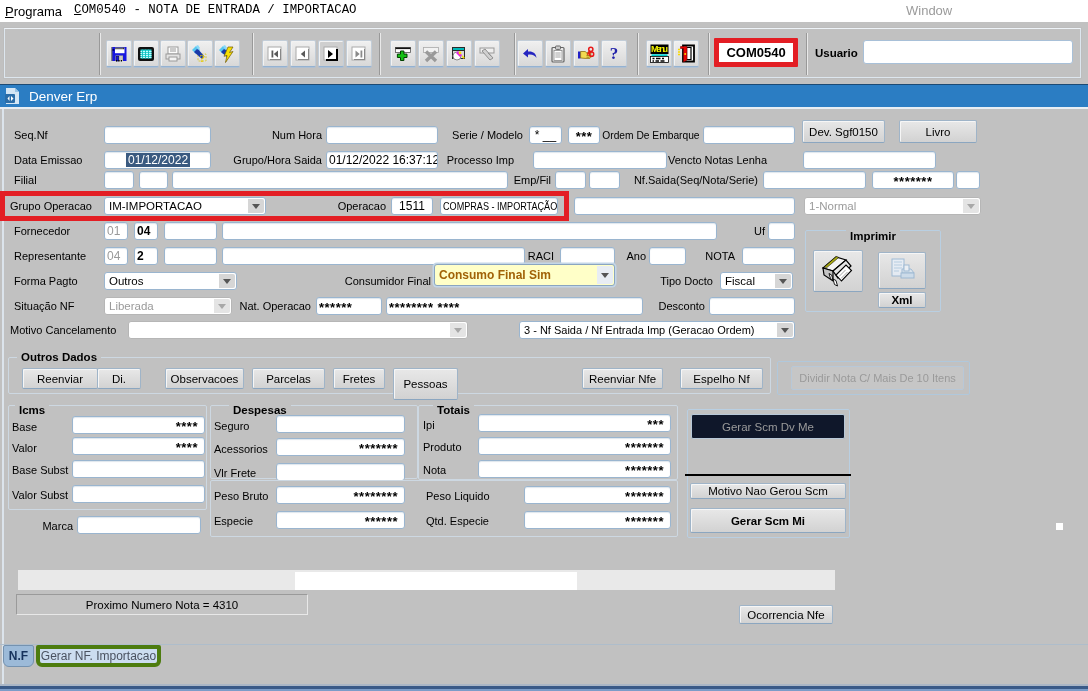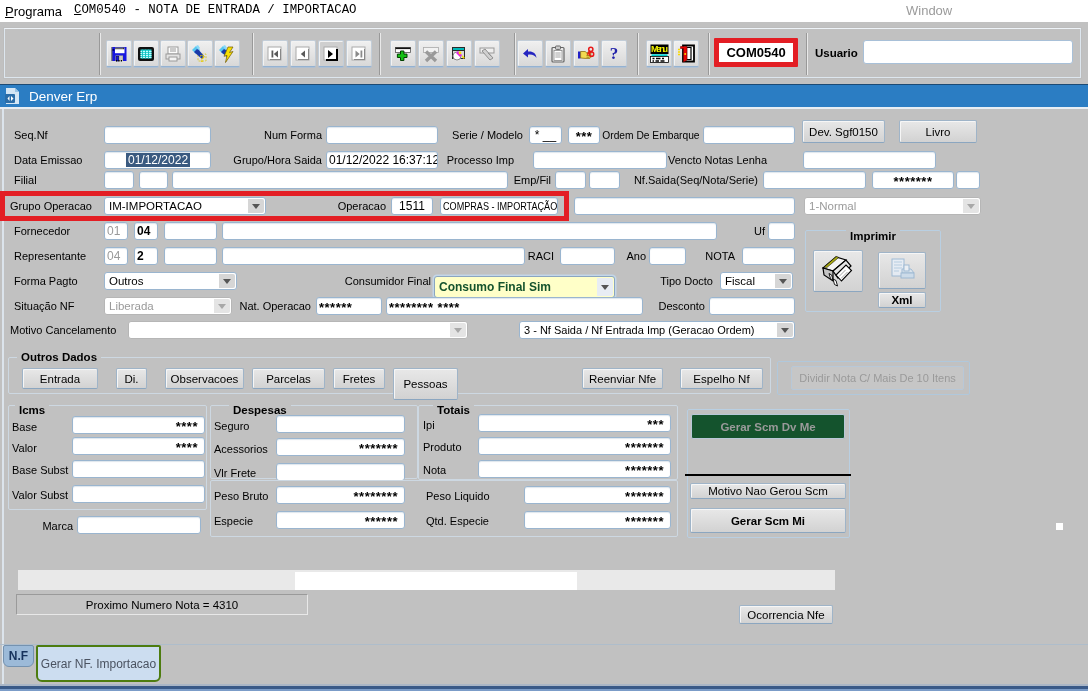--- a/index.html
+++ b/index.html
@@ -207,21 +207,21 @@
       <path d="M4.5 8L2.5 10.5L4.5 13z" fill="#fff"></path>
       <path d="M6 8l2.5 2.5L6 13z" fill="#fff"></path>
     </svg></div>
 <div class="abs" style="left:29px;top:89px;font-size:13.5px;color:#fff">Denver Erp</div>
 
 <div class="abs" style="left:0;top:109px;width:1088px;height:575px;background:#c1c1c1"></div>
 <div class="abs" style="left:2px;top:109px;width:2px;height:575px;background:#dce4ec"></div>
 
 <div class="lbl" style="left:14px;top:129px">Seq.Nf</div>
 <div class="in" style="left:104px;top:126px;width:107px"></div>
-<div class="lbl" style="right:766px;top:129px">Num Forma</div>
+<div class="lbl" style="right:766px;top:129px">Num Hora</div>
 <div class="in" style="left:326px;top:126px;width:112px"></div>
 <div class="lbl" style="right:565px;top:129px">Serie / Modelo</div>
 <div class="in center" style="left:529px;top:126px;width:33px">*&nbsp;__</div>
 <div class="in center ast" style="left:568px;top:126px;width:32px">***</div>
 <div class="lbl" style="right:388px;top:129px"><span style="display:inline-block;transform:scaleX(0.93);transform-origin:100% 50%">Ordem De Embarque</span></div>
 <div class="in" style="left:703px;top:126px;width:92px"></div>
 <div class="btn" style="left:802px;top:120px;width:83px;height:23px">Dev. Sgf0150</div>
 <div class="btn" style="left:899px;top:120px;width:78px;height:23px">Livro</div>
 
 <div class="lbl" style="left:14px;top:154px">Data Emissao</div>
@@ -272,21 +272,21 @@
 <div class="lbl" style="right:534px;top:250px">RACI</div>
 <div class="in" style="left:560px;top:247px;width:55px"></div>
 <div class="lbl" style="right:442px;top:250px">Ano</div>
 <div class="in" style="left:649px;top:247px;width:37px"></div>
 <div class="lbl" style="right:353px;top:250px">NOTA</div>
 <div class="in" style="left:742px;top:247px;width:53px"></div>
 
 <div class="lbl" style="left:14px;top:275px">Forma Pagto</div>
 <div class="combo" style="left:104px;top:272px;width:133px">Outros<span class="arr"></span></div>
 <div class="lbl" style="right:657px;top:275px">Consumidor Final</div>
-<div class="combo" style="left:434px;top:276px;width:181px;height:22px;line-height:20px;background:#ffffc8;font-weight:bold;font-size:12px;color:#14532d;border-color:#8aa5c0;box-shadow:0 0 0 1.5px #c3d6e8">Consumo Final Sim<span class="arr" style="background:#e8edf4"></span></div>
+<div class="combo" style="left:434px;top:264px;width:181px;height:22px;line-height:20px;background:#ffffc8;font-weight:bold;font-size:12px;color:#a16207;border-color:#8aa5c0;box-shadow:0 0 0 1.5px #c3d6e8">Consumo Final Sim<span class="arr" style="background:#e8edf4"></span></div>
 <div class="lbl" style="right:375px;top:275px">Tipo Docto</div>
 <div class="combo" style="left:720px;top:272px;width:73px">Fiscal<span class="arr"></span></div>
 
 <div class="lbl" style="left:14px;top:300px">Situação NF</div>
 <div class="combo" style="left:104px;top:297px;width:128px;color:#9a9a9a;border-color:#b6b6b6">Liberada<span class="arr" style="background:#e4e4e4">
       <i style="border-left:4px solid transparent;border-right:4px solid transparent;border-top:5px solid #a8a8a8"></i>
     </span></div>
 <div class="lbl" style="right:777px;top:300px">Nat. Operacao</div>
 <div class="in ast" style="left:316px;top:297px;width:66px">******</div>
 <div class="in ast" style="left:386px;top:297px;width:257px">******** ****</div>
@@ -323,22 +323,22 @@
       <path d="M14 12h9l3 4h-12z" fill="#d8e6f2" stroke="#8aaed0"></path>
       <rect x="13" y="16" width="13" height="5" fill="#c8dcee" stroke="#8aaed0"></rect>
       <rect x="16" y="8" width="5" height="6" fill="#eef4fa" stroke="#8aaed0"></rect>
     </svg>
   </div>
 <div class="btn" style="left:878px;top:292px;width:48px;height:16px;font-weight:bold">Xml</div>
 
 <div class="gb" style="left:8px;top:357px;width:763px;height:37px;border-color:#cdd8e2">
     <span>Outros Dados</span>
   </div>
-<div class="btn" style="left:22px;top:368px;width:76px;height:21px">Entrada</div>
-<div class="btn" style="left:116px;top:368px;width:31px;height:21px">Di.</div>
+<div class="btn" style="left:22px;top:368px;width:76px;height:21px">Reenviar</div>
+<div class="btn" style="left:97px;top:368px;width:44px;height:21px">Di.</div>
 <div class="btn" style="left:165px;top:368px;width:79px;height:21px">Observacoes</div>
 <div class="btn" style="left:252px;top:368px;width:73px;height:21px">Parcelas</div>
 <div class="btn" style="left:333px;top:368px;width:52px;height:21px">Fretes</div>
 <div class="btn" style="left:393px;top:368px;width:65px;height:32px">Pessoas</div>
 <div class="btn" style="left:582px;top:368px;width:81px;height:21px">Reenviar Nfe</div>
 <div class="btn" style="left:680px;top:368px;width:83px;height:21px">Espelho Nf</div>
 <div class="abs" style="left:777px;top:361px;width:193px;height:34px;border:1px solid #b0c8dc;border-radius:2px"></div>
 <div class="btn" style="left:791px;top:366px;width:173px;height:24px;color:#9a9a9a;background:#c6c6c6;box-shadow:none;border-color:#b8c8d8;font-size:11px">Dividir Nota C/ Mais De 10 Itens</div>
 
 <div class="gb" style="left:8px;top:405px;width:199px;height:105px;border-color:#cdd8e2">
@@ -379,31 +379,31 @@
 <div class="lbl" style="left:214px;top:490px">Peso Bruto</div>
 <div class="in right ast" style="left:276px;top:486px;width:129px">********</div>
 <div class="lbl" style="left:214px;top:515px">Especie</div>
 <div class="in right ast" style="left:276px;top:511px;width:129px">******</div>
 <div class="lbl" style="left:426px;top:490px">Peso Liquido</div>
 <div class="in right ast" style="left:524px;top:486px;width:147px">*******</div>
 <div class="lbl" style="left:426px;top:515px">Qtd. Especie</div>
 <div class="in right ast" style="left:524px;top:511px;width:147px">*******</div>
 
 <div class="abs" style="left:687px;top:409px;width:163px;height:129px;border:1px solid #b9cfe2;border-radius:2px"></div>
-<div class="btn" style="left:691px;top:414px;width:154px;height:25px;color:#9a9a9a;font-weight:bold;background:#14532d;box-shadow:none;border-color:#b8c8d8">Gerar Scm Dv Me</div>
+<div class="btn" style="left:691px;top:414px;width:154px;height:25px;color:#9a9a9a;font-weight:normal;background:#0f172a;box-shadow:none;border-color:#b8c8d8">Gerar Scm Dv Me</div>
 <div class="abs" style="left:685px;top:474px;width:166px;height:2px;background:#000"></div>
 <div class="btn" style="left:690px;top:483px;width:156px;height:16px;font-weight:normal">Motivo Nao Gerou Scm</div>
 <div class="btn" style="left:690px;top:508px;width:156px;height:25px;font-weight:bold">Gerar Scm Mi</div>
 
 <div class="abs" style="left:1056px;top:523px;width:7px;height:7px;background:#fff"></div>
 
 <div class="abs" style="left:18px;top:570px;width:817px;height:20px;background:#e9e9e9"></div>
 <div class="abs" style="left:295px;top:572px;width:282px;height:18px;background:#fff"></div>
 <div class="abs" style="left:16px;top:594px;width:292px;height:21px;background:#c4c4c4;border:1px solid #9a9a9a;border-bottom-color:#e8e8e8;border-right-color:#e8e8e8;font-size:11.5px;display:flex;align-items:center;justify-content:center">Proximo Numero Nota = 4310</div>
 <div class="btn" style="left:739px;top:605px;width:94px;height:19px">Ocorrencia Nfe</div>
 
 <div class="abs" style="left:0;top:644px;width:1088px;height:1px;background:#aebdcb"></div>
 <div class="abs" style="left:3px;top:645px;width:31px;height:22px;background:#9cbad8;border:1px solid #7492b0;border-radius:2px 2px 6px 6px;display:flex;align-items:center;justify-content:center;font-weight:bold;font-size:12px;color:#16325c">N.F</div>
-<div class="abs" style="left:36px;top:645px;width:125px;height:37px;background:#ccddf0;border:2px solid #4d7c0f;border-radius:2px 2px 6px 6px;display:flex;align-items:center;justify-content:center;font-size:12px;color:#4a5260">Gerar NF. Importacao</div>
+<div class="abs" style="left:36px;top:645px;width:125px;height:22px;background:#ccddf0;border:4px solid #4d7c0f;border-radius:2px 2px 6px 6px;display:flex;align-items:center;justify-content:center;font-size:12px;color:#4a5260">Gerar NF. Importacao</div>
 
 <div class="abs" style="left:0;top:684px;width:1088px;height:2px;background:#aab6c6"></div>
 <div class="abs" style="left:0;top:686px;width:1088px;height:3px;background:#3a5a88"></div>
 <div class="abs" style="left:0;top:689px;width:1088px;height:2px;background:#7b9cc8"></div>
 
 </body></html>

